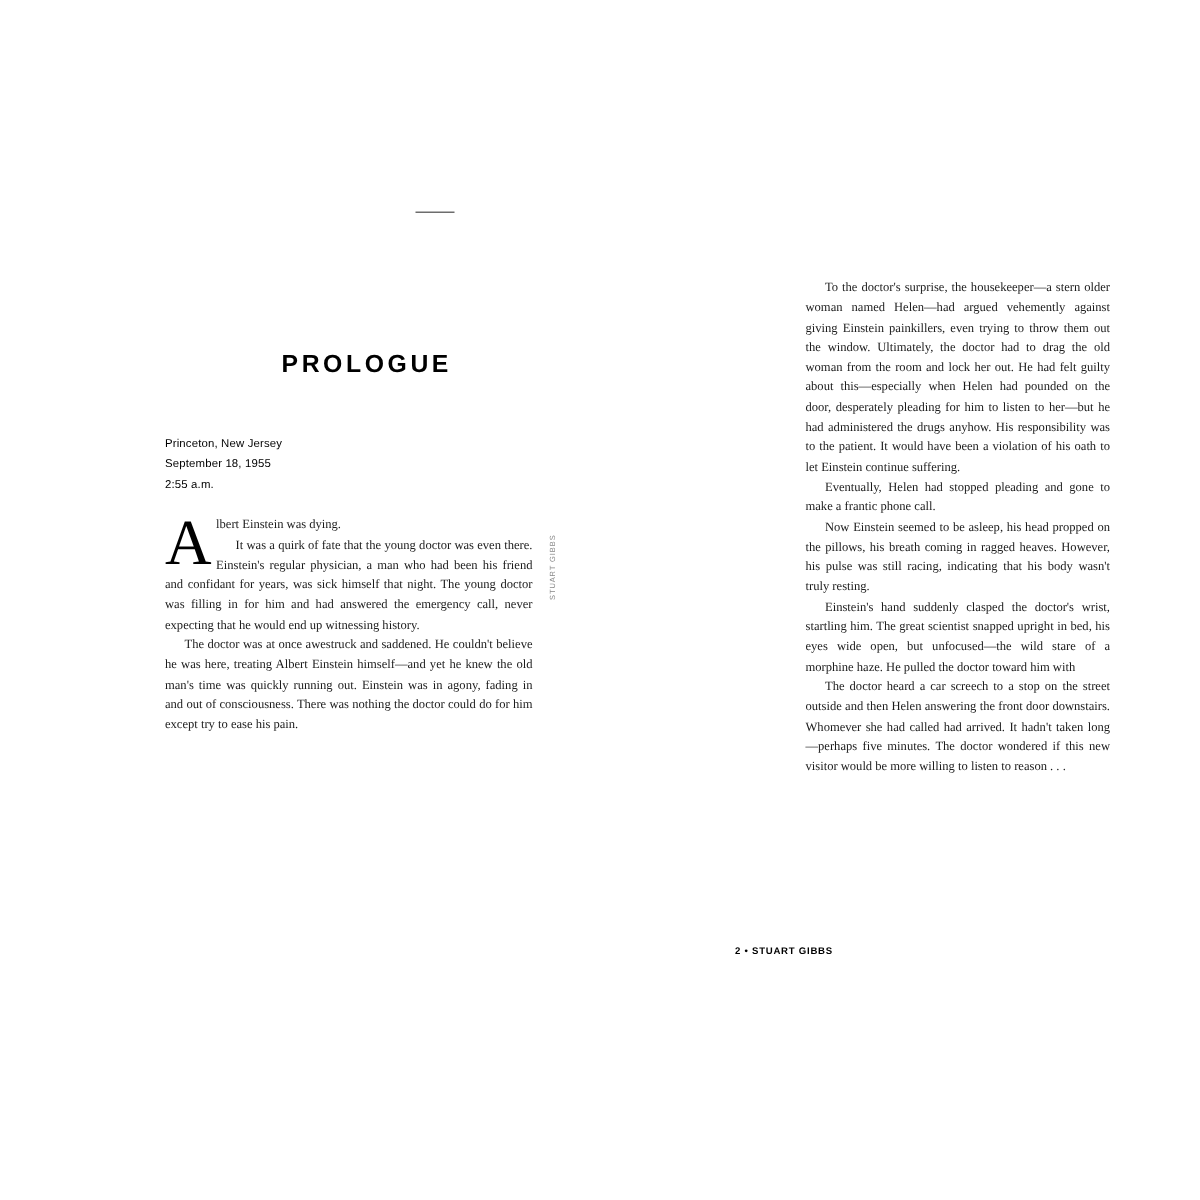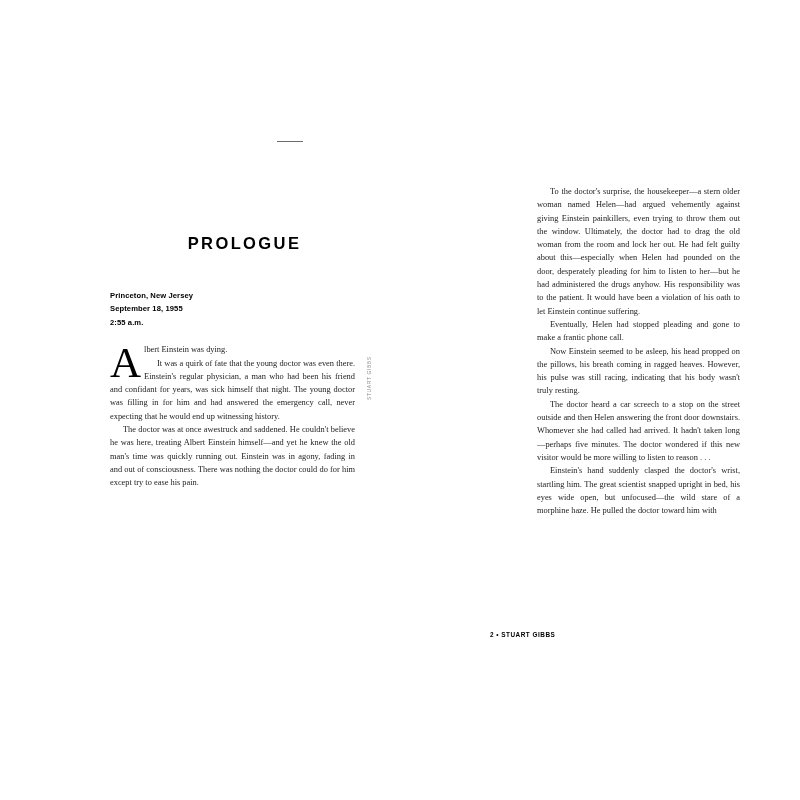--- a/index.html
+++ b/index.html
@@ -48,21 +48,21 @@
     letter-spacing: 2.4px;
     color: #000000;
     margin: 0;
     padding-left: 24px;
     padding-top: 104px;
     text-align: center;
   }
 
   .dateline {
     font-family: "Liberation Sans", sans-serif;
-    font-weight: bold;
+    font-weight: normal;
     font-size: 7.6px;
     line-height: 13.4px;
     color: #000000;
     padding-top: 36px;
     letter-spacing: 0.1px;
   }
   .dateline div { white-space: nowrap; }
 
   .body-col {
     padding-top: 14px;
@@ -151,20 +151,20 @@
     </div>
   </div>
 
   <div class="gutter-mark">STUART GIBBS</div>
 
   <div class="page-right">
     <div class="body-col">
       <p class="first" style="text-indent: 13px;"><span style="text-indent:13px;display:inline"></span><span>To the doctor's surprise, the housekeeper—a stern older woman named Helen—had argued vehemently against giving Einstein painkillers, even trying to throw them out the window. Ultimately, the doctor had to drag the old woman from the room and lock her out. He had felt guilty about this—especially when Helen had pounded on the door, desperately pleading for him to listen to her—but he had administered the drugs anyhow. His responsibility was to the patient. It would have been a violation of his oath to let Einstein continue suffering.</span></p>
       <p>Eventually, Helen had stopped pleading and gone to make a frantic phone call.</p>
       <p>Now Einstein seemed to be asleep, his head propped on the pillows, his breath coming in ragged heaves. However, his pulse was still racing, indicating that his body wasn't truly resting.</p>
+      <p>Einstein's hand suddenly clasped the doctor's wrist, startling him. The great scientist snapped upright in bed, his eyes wide open, but unfocused—the wild stare of a morphine haze. He pulled the doctor toward him with</p>
       <p>The doctor heard a car screech to a stop on the street outside and then Helen answering the front door downstairs. Whomever she had called had arrived. It hadn't taken long—perhaps five minutes. The doctor wondered if this new visitor would be more willing to listen to reason . . .</p>
-      <p>Einstein's hand suddenly clasped the doctor's wrist, startling him. The great scientist snapped upright in bed, his eyes wide open, but unfocused—the wild stare of a morphine haze. He pulled the doctor toward him with</p>
     </div>
 
     <div class="folio-right">2 • STUART GIBBS</div>
   </div>
 
 </div>
 
 </body></html>

